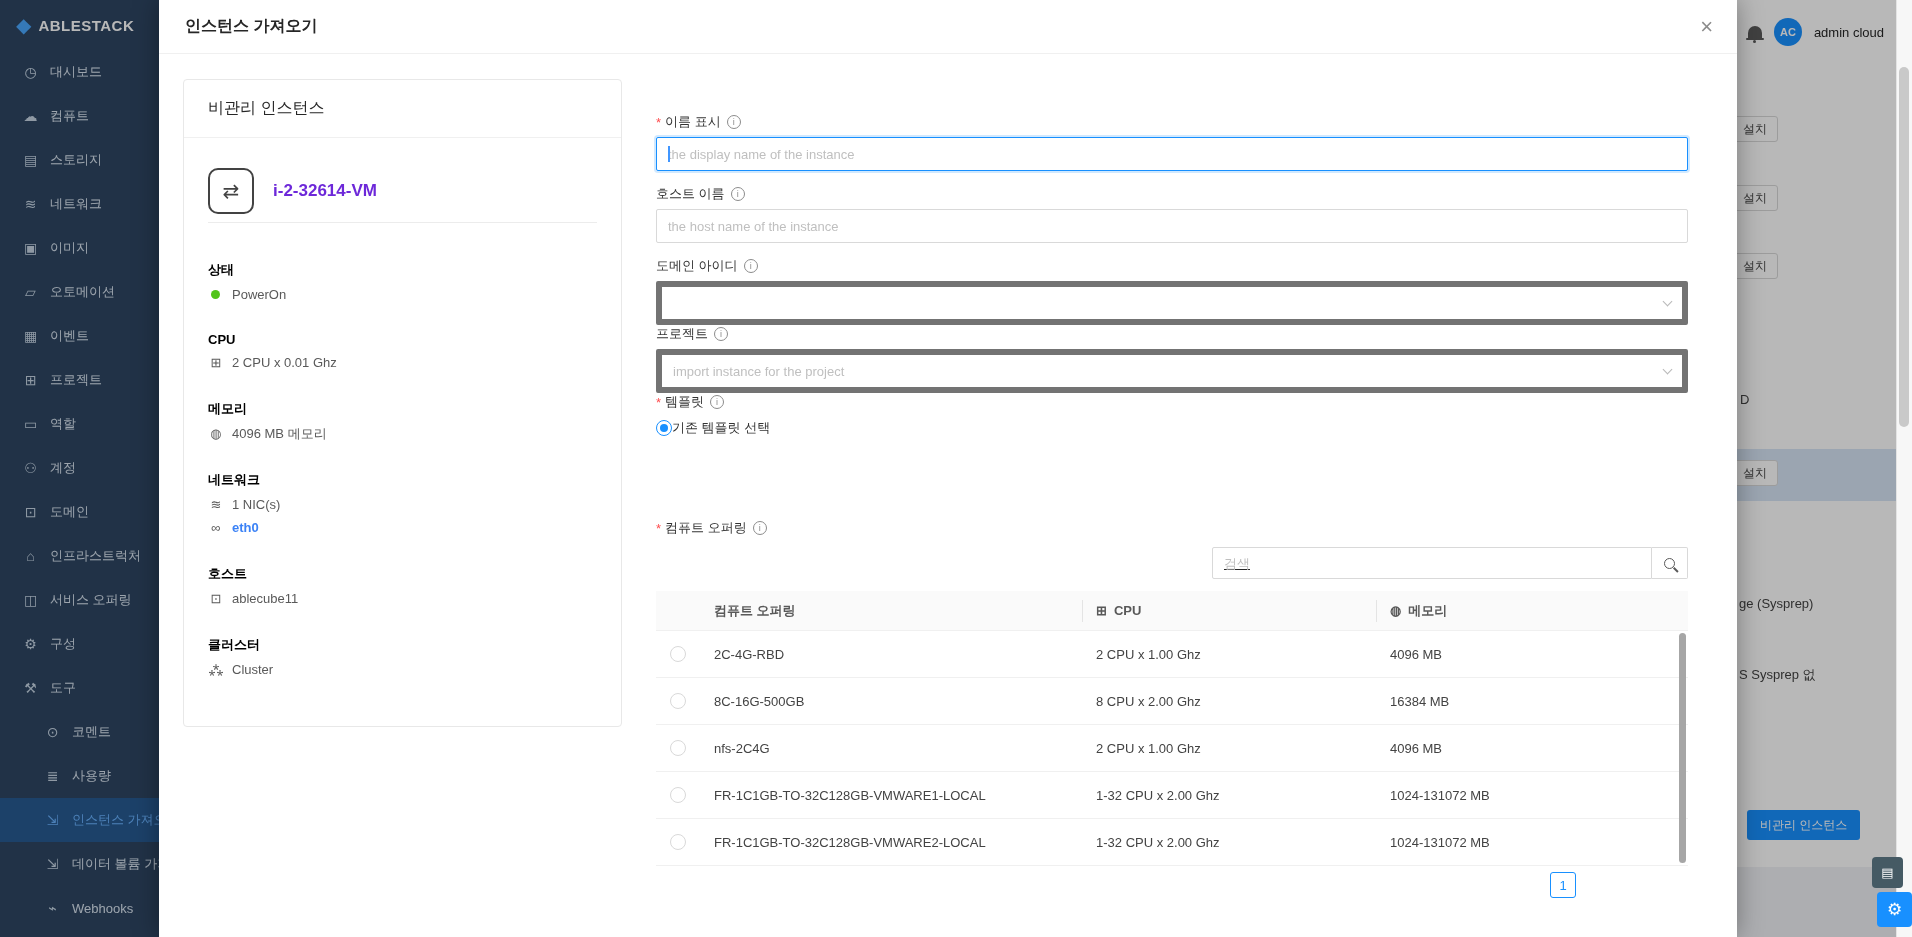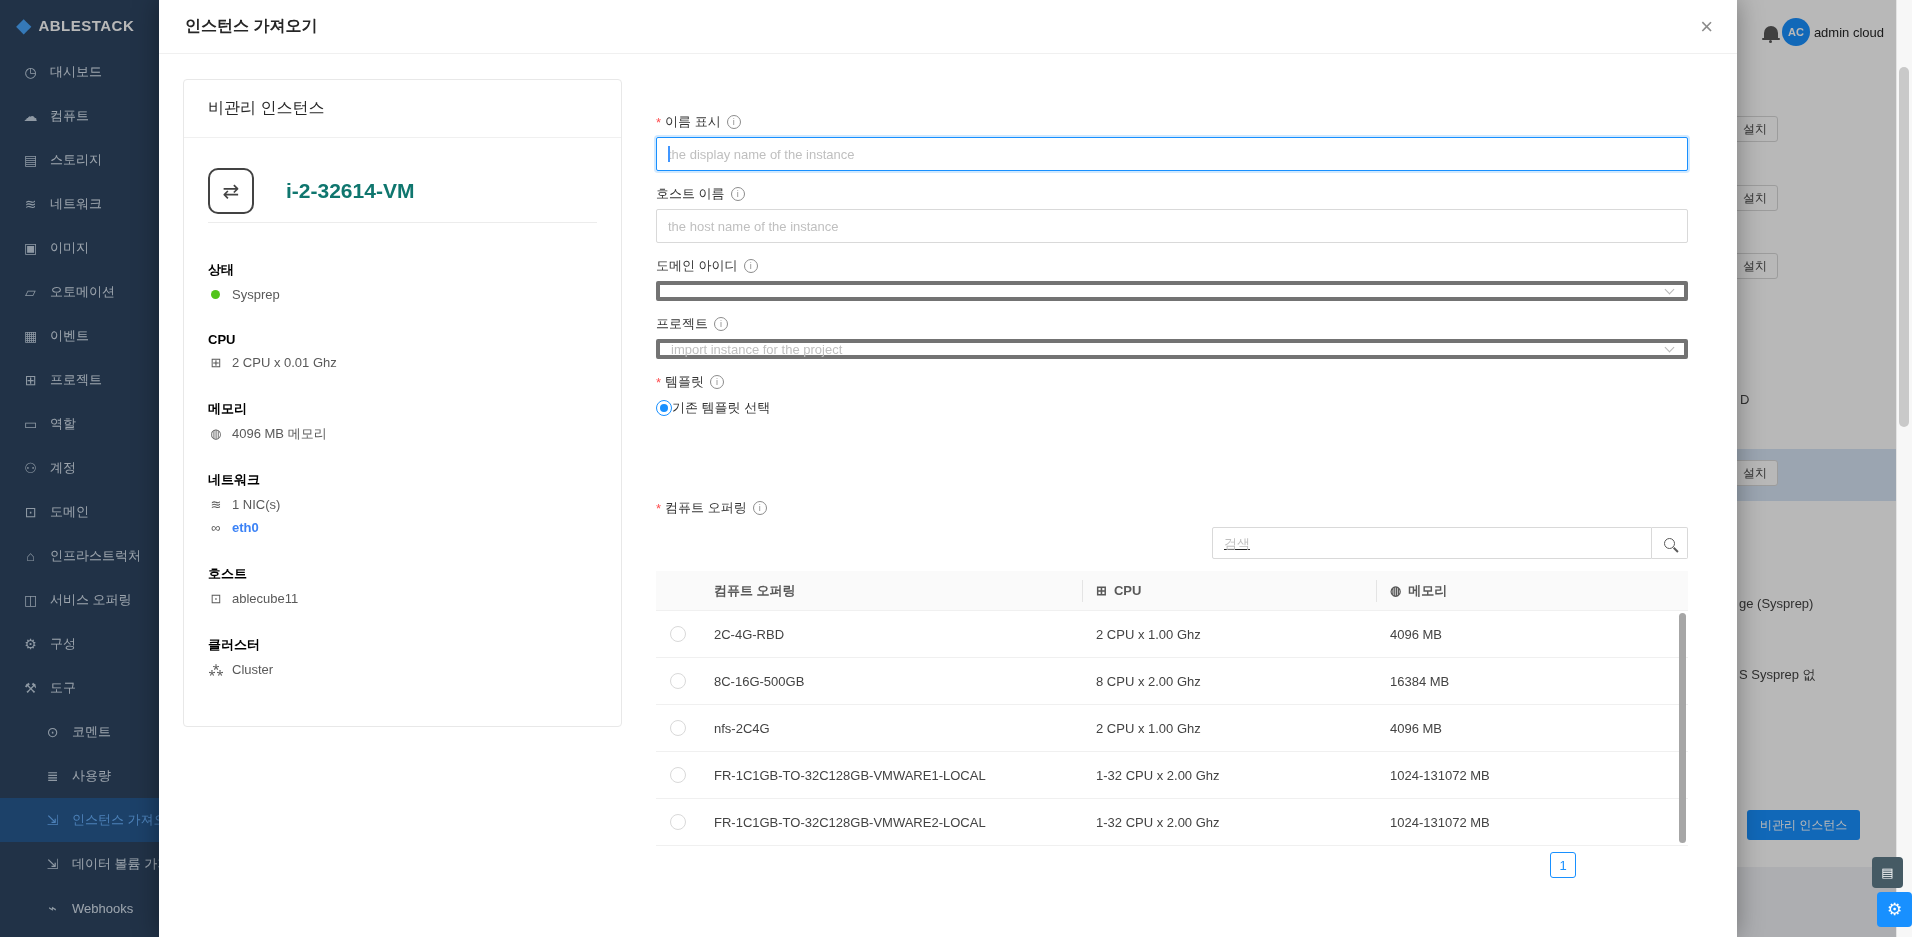--- a/index.html
+++ b/index.html
@@ -11,21 +11,21 @@
   .logo { height:50px; display:flex; align-items:center; padding-left:16px; gap:7px; }
   .logo-icon { color:#4aa8ff; font-size:20px; line-height:1; }
   .logo-text { color:#ffffff; font-size:15px; font-weight:700; letter-spacing:.5px; white-space:nowrap; }
   .side-item { height:44px; display:flex; align-items:center; padding:0 10px 0 22px; color:#d9e4f0; font-size:13px; cursor:pointer; white-space:nowrap; }
   .side-item .si-icon { width:17px; margin-right:11px; font-size:14px; color:#c6d5e4; flex:none; text-align:center; }
   .side-item.sub { padding-left:44px; }
   .side-item.active { background:rgba(24,144,255,.3); color:#6ab2ff; }
   .side-item.active .si-icon { color:#6ab2ff; }
 
   .topbar { position:absolute; left:256px; right:16px; top:0; height:64px; background:#fff; z-index:1; }
-  .topbar-right { position:absolute; right:12px; top:0; height:64px; display:flex; align-items:center; gap:4px;justify-content:flex-end; }
+  .topbar-right { position:absolute; right:12px; top:0; height:64px; display:flex; align-items:center; gap:12px;justify-content:flex-end; }
   .bell { width:14px; height:12px; background:#595959; border-radius:7px 7px 0 0; position:relative; }
   .bell::after { content:''; position:absolute; left:-2px; right:-2px; bottom:-2px; height:2px; background:#595959; border-radius:1px; }
   .bell::before { content:''; position:absolute; left:5px; bottom:-5px; width:3px; height:3px; background:#595959; border-radius:50%; }
   .avatar { width:28px; height:28px; border-radius:50%; background:#1890ff; color:#fff; font-size:11px; font-weight:700; display:flex; align-items:center; justify-content:center; }
   .username { font-size:13px; color:#262626; white-space:nowrap; }
 
   .bg-content { position:absolute; left:256px; top:64px; right:16px; bottom:0; background:#fff; z-index:1; }
   .bg-content::after { content:''; position:absolute; left:0; right:0; bottom:0; height:70px; background:#f0f2f5; }
   .sel-band { position:absolute; left:1410px; right:0; top:385px; height:52px; background:#d7e5f5; }
   .mini-btn { position:absolute; height:26px; padding:0 10px; border:1px solid #d9d9d9; border-radius:3px; background:#fff; font-size:12px; color:#434343; display:flex; align-items:center; }
@@ -46,41 +46,41 @@
   .modal-title { font-size:16px; font-weight:600; color:#262626; }
   .close { font-size:22px; color:#8c8c8c; cursor:pointer; line-height:1; }
   .modal-body { position:relative; height:883px; }
 
   
   .inst-card { position:absolute; left:24px; top:25px; width:439px; height:648px; border:1px solid #e8e8e8; border-radius:4px; background:#fff; }
   .card-head { padding:18px 24px; font-size:16px; font-weight:500; color:#262626; border-bottom:1px solid #f0f0f0; }
   .card-body { padding:0 24px 20px; }
   .inst-id-row { margin-top:30px; height:46px; display:flex; align-items:center; }
   .inst-icon { width:46px; height:46px; border:2px solid #434343; border-radius:10px; display:flex; align-items:center; justify-content:center; font-size:20px; color:#434343; flex:none; }
-  .inst-name { margin-left:32px; font-size:21px; font-weight:600; color:#0f766e; }
+  .inst-name { margin-left:19px; font-size:17px; font-weight:600; color:#6d28d9; }
   .divider { margin-top:8px; border-bottom:1px solid #ececec; }
   .sect { margin-top:26px; }
   .sect.first { margin-top:38px; }
   .sect-label { font-size:13px; font-weight:700; color:#000000; margin-bottom:4px; }
   .sect-row { display:flex; align-items:center; gap:8px; line-height:23px; font-size:13px; color:#595959; }
   .sect-row .s-icon { width:16px; text-align:center; color:#595959; flex:none; }
   .sect-row .bold { font-weight:700; color:#3b82f6; }
   .dot { width:9px; height:9px; border-radius:50%; background:#52c41a; flex:none; margin:0 4px 0 3px; }
 
   
   .form { position:absolute; left:497px; top:59px; width:1032px; }
   .f-label { height:18px; margin-bottom:6px; font-size:13px; color:#333; display:flex; align-items:center; }
   .req { color:#ff4d4f; margin-right:4px; font-size:13px; }
   .info { display:inline-flex; width:14px; height:14px; border:1px solid #8c8c8c; border-radius:50%; color:#8c8c8c; font-size:9px; align-items:center; justify-content:center; margin-left:6px; flex:none; }
   .input-wrap { position:relative; margin-bottom:14px; }
   .f-input { width:100%; height:34px; border:1px solid #d9d9d9; border-radius:2px; padding:0 11px; font-size:13px; color:#333; outline:none; font-family:"Liberation Sans", sans-serif; }
   .f-input::placeholder { color:#bfbfbf; }
   .f-input.focused { border-color:#1890ff; box-shadow:0 0 0 2px rgba(24,144,255,.2); }
   .caret { position:absolute; left:12px; top:9px; width:2px; height:16px; background:#4096ff; }
-  .f-select { height:20px; margin-bottom:14px; border:4px solid #737373; border-radius:2px; padding:0 11px; display:flex; align-items:center; justify-content:space-between; font-size:13px; color:#bfbfbf; background:#fff; cursor:pointer; }
+  .f-select { height:44px; border:6px solid #737373; border-radius:2px; padding:0 11px; display:flex; align-items:center; justify-content:space-between; font-size:13px; color:#bfbfbf; background:#fff; cursor:pointer; }
   .f-select.half { width:511px; }
   .chev { width:7px; height:7px; border-right:1.5px solid #b8b8b8; border-bottom:1.5px solid #b8b8b8; transform:rotate(45deg); margin-top:-4px; flex:none; }
   .radio-row { height:22px; display:flex; align-items:center; gap:0; margin-bottom:10px; cursor:pointer; }
   .radio { width:16px; height:16px; border:1px solid #d9d9d9; border-radius:50%; background:#fff; display:inline-block; flex:none; }
   .radio.checked { border-color:#1890ff; }
   .radio.checked::after { content:''; display:block; width:8px; height:8px; margin:3px; border-radius:50%; background:#1890ff; }
   .radio-label { font-size:13px; color:#333; }
   .spacer { height:70px; }
 
   .search-row { margin-top:10px; display:flex; justify-content:flex-end;text-decoration:underline; }
@@ -264,21 +264,21 @@
         <div class="inst-id-row">
           <span class="inst-icon">⇄</span>
           <span class="inst-name">i-2-32614-VM</span>
         </div>
         <div class="divider"></div>
 
         <div class="sect first">
           <div class="sect-label">상태</div>
           <div class="sect-row">
             <span class="dot"></span>
-            <span>Sysprep</span>
+            <span>PowerOn</span>
           </div>
         </div>
 
         <div class="sect">
           <div class="sect-label">CPU</div>
           <div class="sect-row">
             <span class="s-icon">⊞</span>
             <span>2 CPU x 0.01 Ghz</span>
           </div>
         </div>

